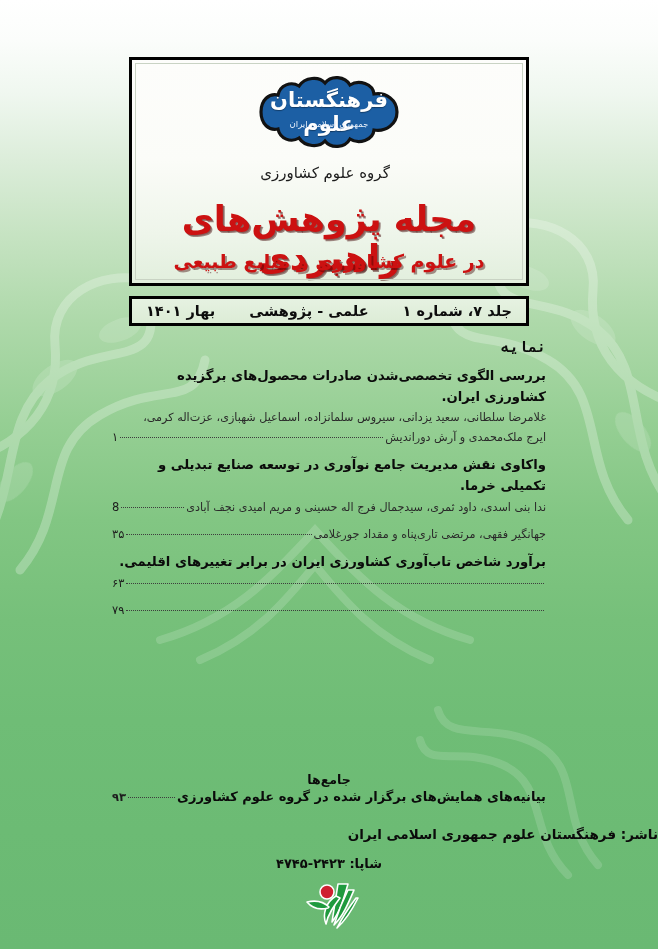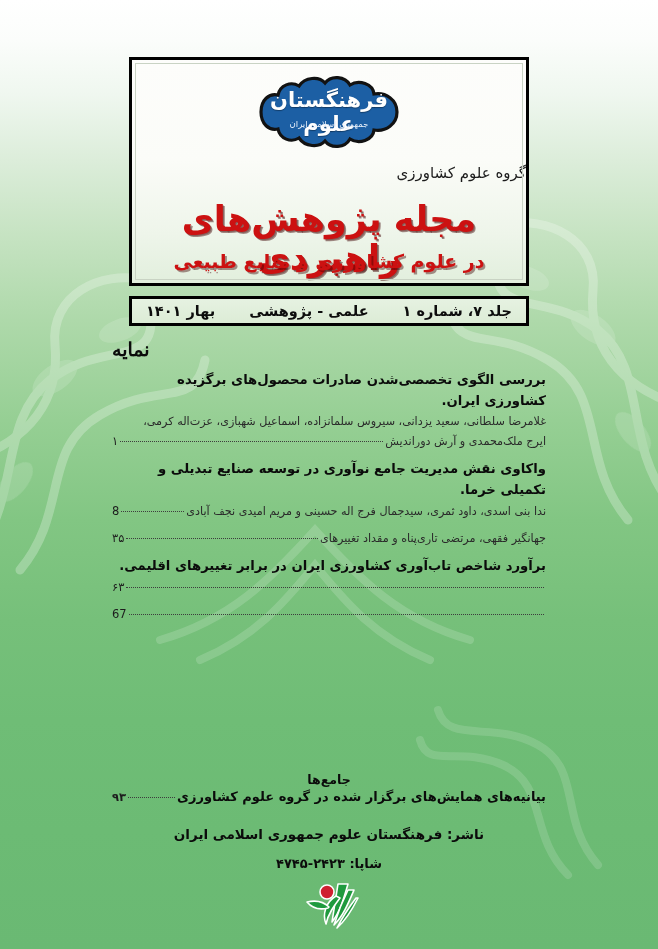--- a/index.html
+++ b/index.html
@@ -95,22 +95,23 @@
     left: 0; right: 0;
     top: 45px;
     text-align: center;
     color: #e8f0fa;
     font-size: 8.5px;
     font-family: "DejaVu Sans", sans-serif;
   }
 
   .group-line {
     position: absolute;
-    left: 0; right: 0;
+    left: 0; right: 8px;
     top: 104px;
+    text-align: center;
     font-size: 15px;
     color: #1b1b1b;
     font-family: "DejaVu Sans", sans-serif;
   }
 
   .journal-title {
     position: absolute;
     left: 0; right: 0;
     top: 140px;
     text-align: center;
@@ -157,26 +158,26 @@
   }
 
   
   .contents {
     position: absolute;
     left: 112px;
     top: 338px;
     width: 434px;
   }
   .index-head {
-    text-align: left;
-    font-size: 19px;
+    text-align: right;
+    font-size: 15px;
     font-weight: bold;
     color: #0b0b0b;
     margin-bottom: 9px;
-    font-family: Liberation Serif, serif;
+    font-family: Liberation Mono, monospace;
   }
   .entry { margin-bottom: 7px; }
   .entry-title {
     font-size: 13.2px;
     font-weight: bold;
     color: #0b0b0b;
     line-height: 1.58;
     text-align: right;
     font-family: "DejaVu Sans", sans-serif;
   }
@@ -229,21 +230,20 @@
     font-weight: bold;
     color: #0b0b0b;
     white-space: nowrap;
     font-family: "DejaVu Sans", sans-serif;
   }
 
   .publisher {
     position: absolute;
     left: 0; right: 0;
     top: 826px;
-    text-align: center;
     font-size: 13.5px;
     font-weight: bold;
     color: #0b0b0b;
     font-family: "DejaVu Sans", sans-serif;
   }
   .issn {
     position: absolute;
     left: 0; right: 0;
     top: 856px;
     text-align: center;
@@ -361,39 +361,39 @@
       <div class="entry-title">واکاوی نقش مدیریت جامع نوآوری در توسعه صنایع تبدیلی و تکمیلی خرما.</div>
       <div class="entry-authors">
         <span class="authors-text">ندا بنی اسدی، داود ثمری، سیدجمال فرج اله حسینی و مریم امیدی نجف آبادی</span>
         <span class="leader"></span>
         <span class="page-no">8</span>
       </div>
     </div>
 
     <div class="entry">
       <div class="entry-authors">
-        <span class="authors-text">جهانگیر فقهی، مرتضی تاری‌پناه و مقداد تغییرهای</span>
+        <span class="authors-text">جهانگیر فقهی، مرتضی تاری‌پناه و مقداد جورغلامی</span>
         <span class="leader"></span>
         <span class="page-no">۳۵</span>
       </div>
     </div>
 
 
     <div class="entry">
       <div class="entry-title">برآورد شاخص تاب‌آوری کشاورزی ایران در برابر تغییرهای اقلیمی.</div>
       <div class="entry-authors">
         <span class="leader"></span>
         <span class="page-no">۶۳</span>
       </div>
     </div>
 
     <div class="entry">
       <div class="entry-authors">
         <span class="leader"></span>
-        <span class="page-no">67</span>
+        <span class="page-no">۷۹</span>
       </div>
     </div>
   </div>
 
   <div class="appendix">
     <div class="appendix-head">جامع‌ها</div>
     <div class="appendix-row">
       <span class="authors-text">بیانیه‌های همایش‌های برگزار شده در گروه علوم کشاورزی</span>
       <span class="leader"></span>
       <span class="page-no">۹۳</span>

